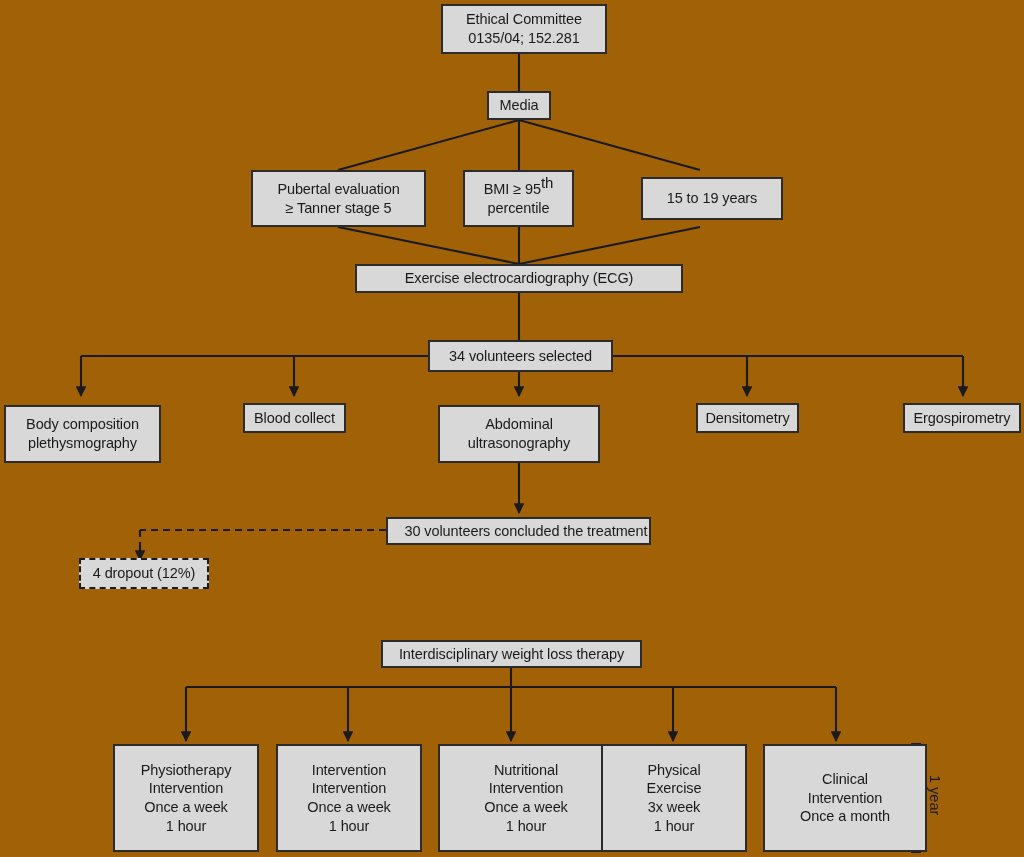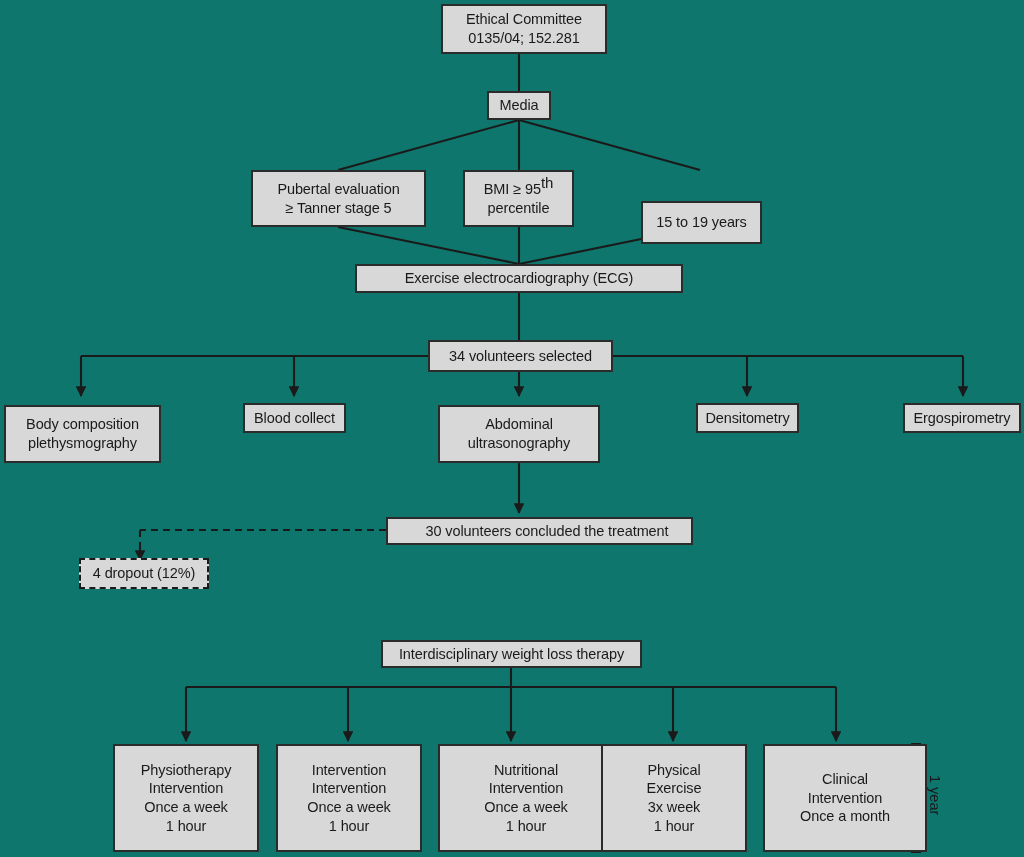--- a/index.html
+++ b/index.html
@@ -8,21 +8,21 @@
     background: #ffffff;
   }
   body {
     font-family: "Liberation Sans", sans-serif;
     color: #1a1a1a;
   }
   #canvas {
     position: relative;
     width: 1024px;
     height: 857px;
-    background: #0f766e;
+    background: #a16207;
     overflow: hidden;
   }
   svg.edges {
     position: absolute;
     left: 0;
     top: 0;
     width: 1024px;
     height: 857px;
     pointer-events: none;
   }
@@ -139,21 +139,21 @@
   <div class="node" style="left:251px; top:170px; width:175px; height:57px;">
     <span class="line">Pubertal evaluation</span>
     <span class="line">≥ Tanner stage 5</span>
   </div>
 
   <div class="node" style="left:463px; top:170px; width:111px; height:57px;">
     <span class="line"><span>BMI ≥ 95</span><span class="sup">th</span></span>
     <span class="line">percentile</span>
   </div>
 
-  <div class="node" style="left:641px; top:177px; width:121px; height:43px;margin-top:24px;">
+  <div class="node" style="left:641px; top:177px; width:142px; height:43px;">
     <span class="line">15 to 19 years</span>
   </div>
 
   <div class="node" style="left:355px; top:264px; width:328px; height:29px;">
     <span class="line">Exercise electrocardiography (ECG)</span>
   </div>
 
   <div class="node" style="left:428px; top:340px; width:185px; height:32px;">
     <span class="line">34 volunteers selected</span>
   </div>
@@ -173,21 +173,21 @@
   </div>
 
   <div class="node" style="left:696px; top:403px; width:103px; height:30px;">
     <span class="line">Densitometry</span>
   </div>
 
   <div class="node" style="left:903px; top:403px; width:118px; height:30px;">
     <span class="line">Ergospirometry</span>
   </div>
 
-  <div class="node" style="left:386px; top:517px; width:307px; height:28px;padding-left:15px;">
+  <div class="node" style="left:386px; top:517px; width:265px; height:28px;padding-left:15px;">
     <span class="line">30 volunteers concluded the treatment</span>
   </div>
 
   <div class="node dashed" style="left:79px; top:558px; width:130px; height:31px;">
     <span class="line">4 dropout (12%)</span>
   </div>
 
   <div class="node" style="left:381px; top:640px; width:261px; height:28px;">
     <span class="line">Interdisciplinary weight loss therapy</span>
   </div>

